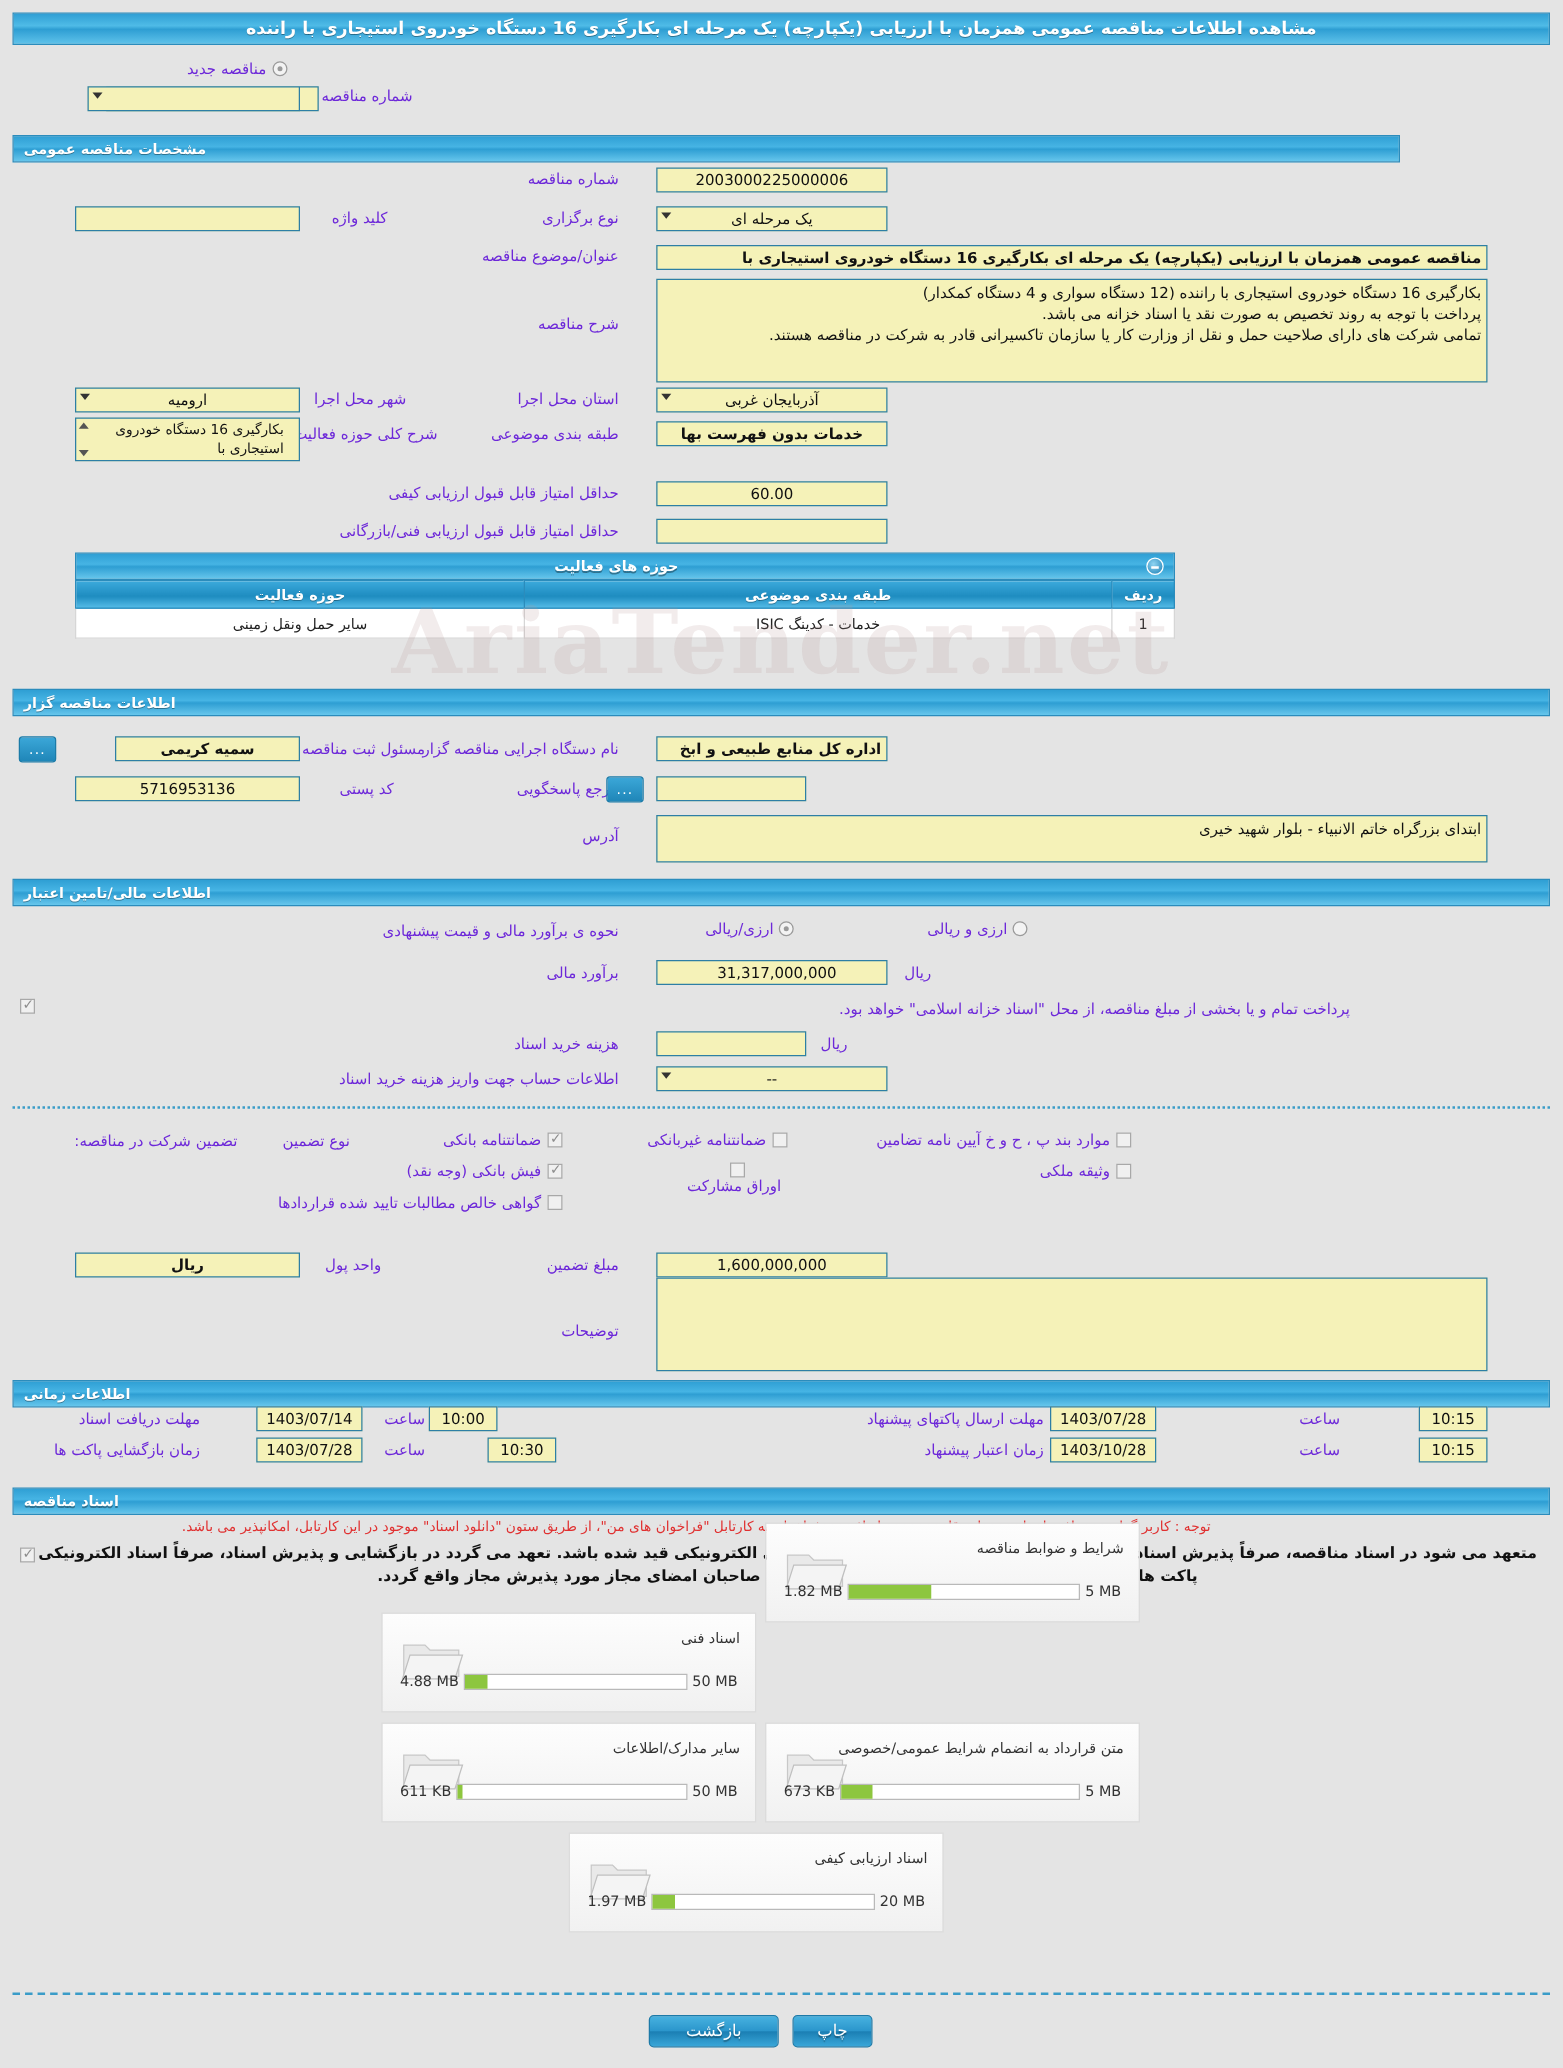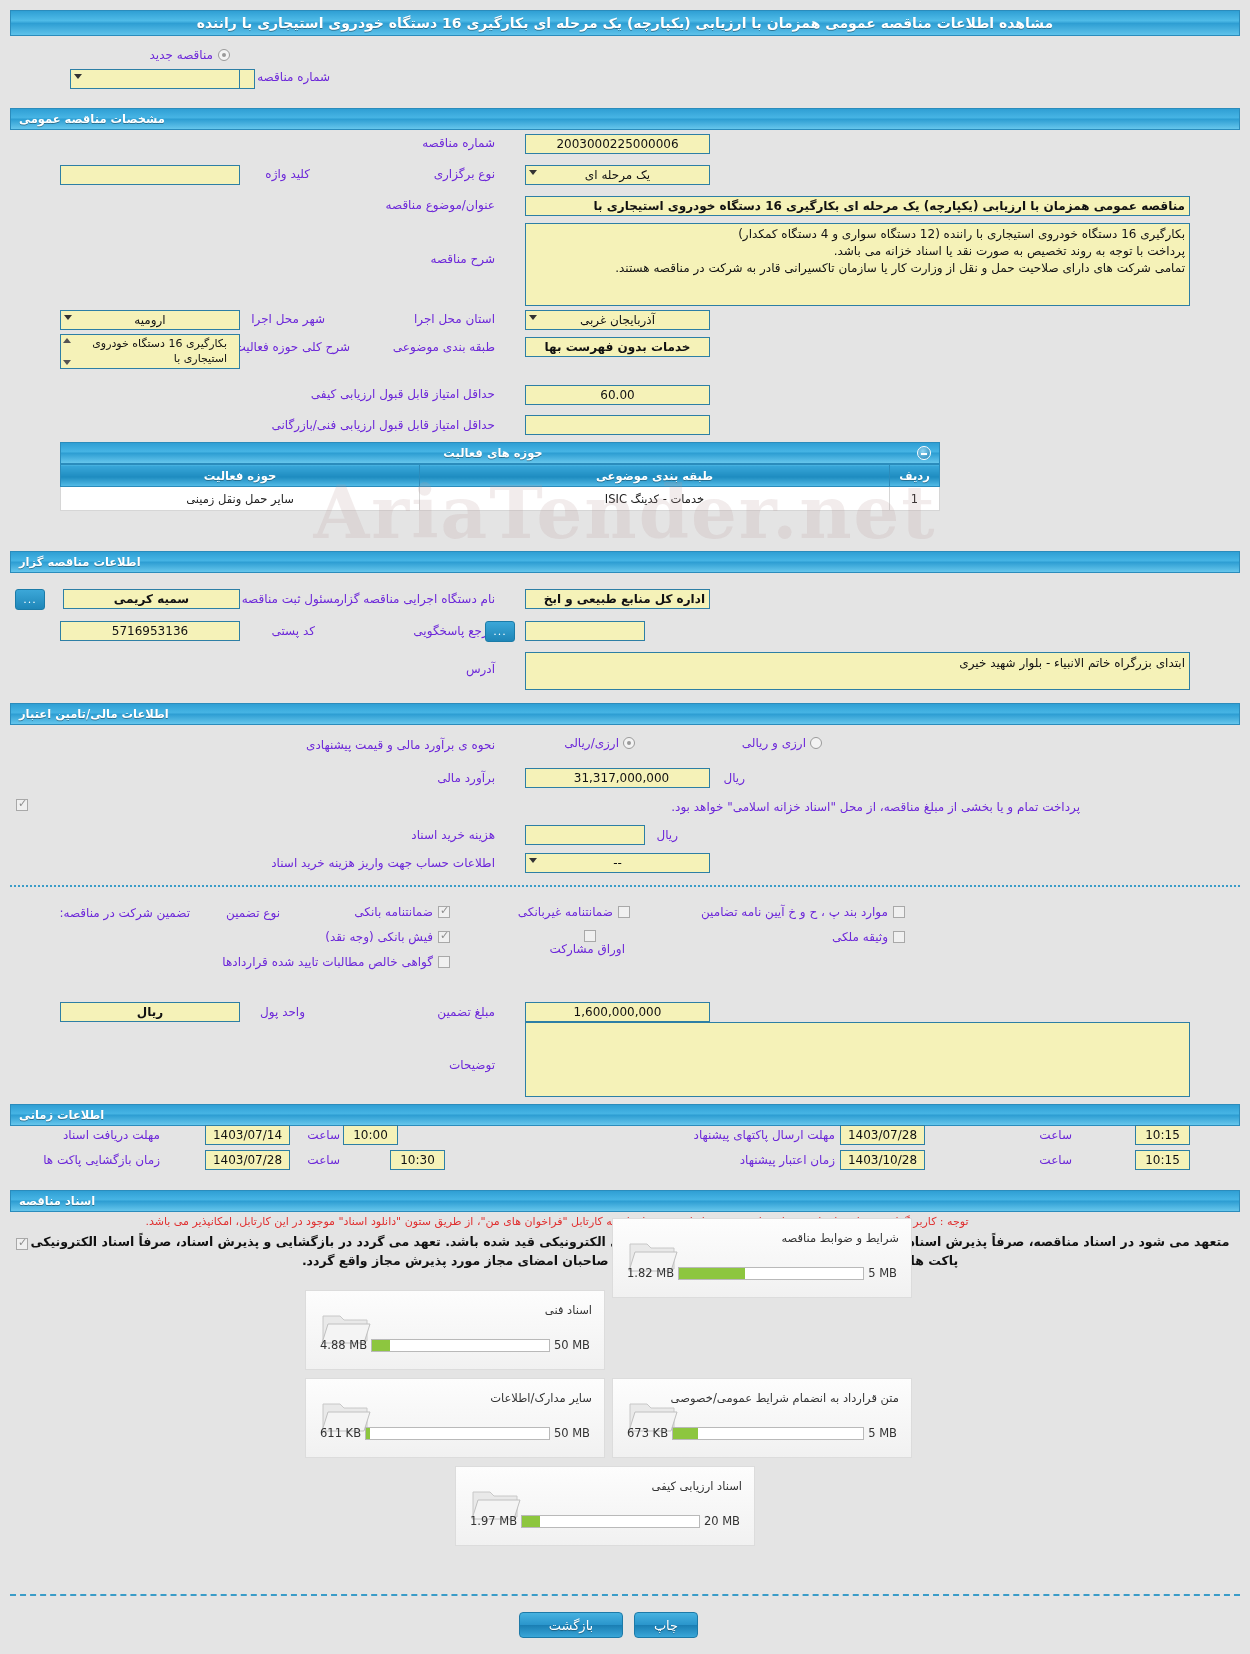--- a/index.html
+++ b/index.html
@@ -226,21 +226,21 @@
 </div>
 <div style="position:absolute;right:920px;top:70px;" class="lbl">شماره مناقصه قبلی</div>
 <div class="sel" style="position:absolute;right:995px;top:69px;width:170px;left:auto;">
   <span class="arrow"></span>
   <span>--</span>
 </div>
 <div class="sel" style="position:absolute;left:70px;top:69px;width:170px;">
   <span class="arrow"></span>
 </div>
 
-<div class="bar" style="position:absolute;left:10px;top:108px;width:1230px;">
+<div class="bar" style="position:absolute;left:10px;top:108px;width:1110px;">
   <span style="margin-right:auto;">مشخصات مناقصه عمومی</span>
 </div>
 
 <div style="position:absolute;right:755px;top:136px;" class="lbl">شماره مناقصه</div>
 <div class="fld ltr" style="position:absolute;right:540px;top:134px;width:185px;">2003000225000006</div>
 
 <div style="position:absolute;right:755px;top:167px;" class="lbl">نوع برگزاری</div>
 <div class="sel" style="position:absolute;right:540px;top:165px;width:185px;">
   <span class="arrow"></span>
   <span>یک مرحله ای</span>
@@ -306,21 +306,21 @@
 
 <div class="wm">AriaTender.net</div>
 
 <div class="bar" style="position:absolute;left:10px;top:551px;width:1230px;">
   <span style="margin-right:auto;">اطلاعات مناقصه گزار</span>
 </div>
 
 <div style="position:absolute;right:755px;top:592px;" class="lbl">نام دستگاه اجرایی مناقصه گزار</div>
 <div class="fld bold" style="position:absolute;right:540px;top:589px;width:185px;text-align:right;">اداره کل منابع طبیعی و ابخ</div>
 <div style="position:absolute;right:910px;top:592px;" class="lbl">مسئول ثبت مناقصه</div>
-<div class="fld bold" style="position:absolute;right:1010px;top:589px;width:177px;">سمیه کریمی</div>
+<div class="fld bold" style="position:absolute;right:1010px;top:589px;width:148px;">سمیه کریمی</div>
 <div class="btn3" style="position:absolute;right:1205px;top:589px;">...</div>
 
 <div style="position:absolute;right:755px;top:624px;" class="lbl">مرجع پاسخگویی</div>
 <div class="fld" style="position:absolute;right:605px;top:621px;width:120px;"></div>
 <div class="btn3" style="position:absolute;right:735px;top:621px;">...</div>
 <div style="position:absolute;right:935px;top:624px;" class="lbl">کد پستی</div>
 <div class="fld ltr" style="position:absolute;right:1010px;top:621px;width:180px;">5716953136</div>
 
 <div style="position:absolute;right:755px;top:662px;" class="lbl">آدرس</div>
 <div class="ta" style="position:absolute;right:60px;top:652px;width:665px;height:38px;text-align:right;">ابتدای بزرگراه خاتم الانبیاء - بلوار شهید خیری</div>

